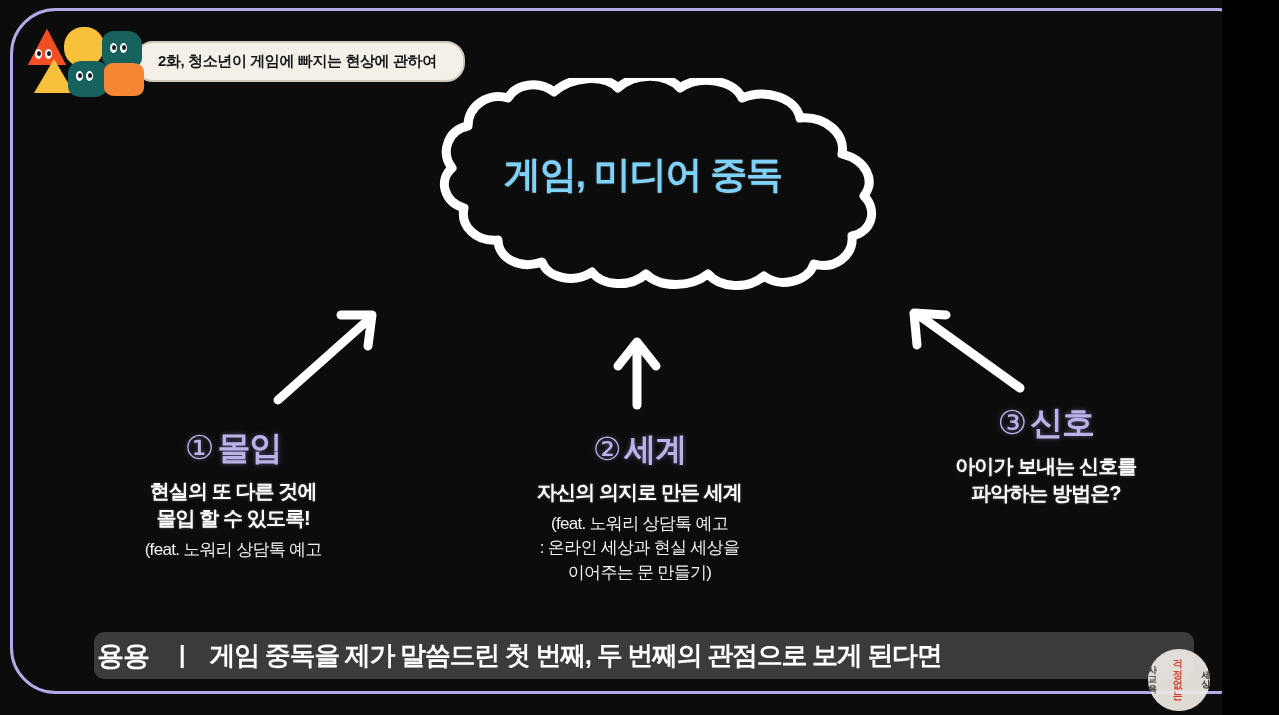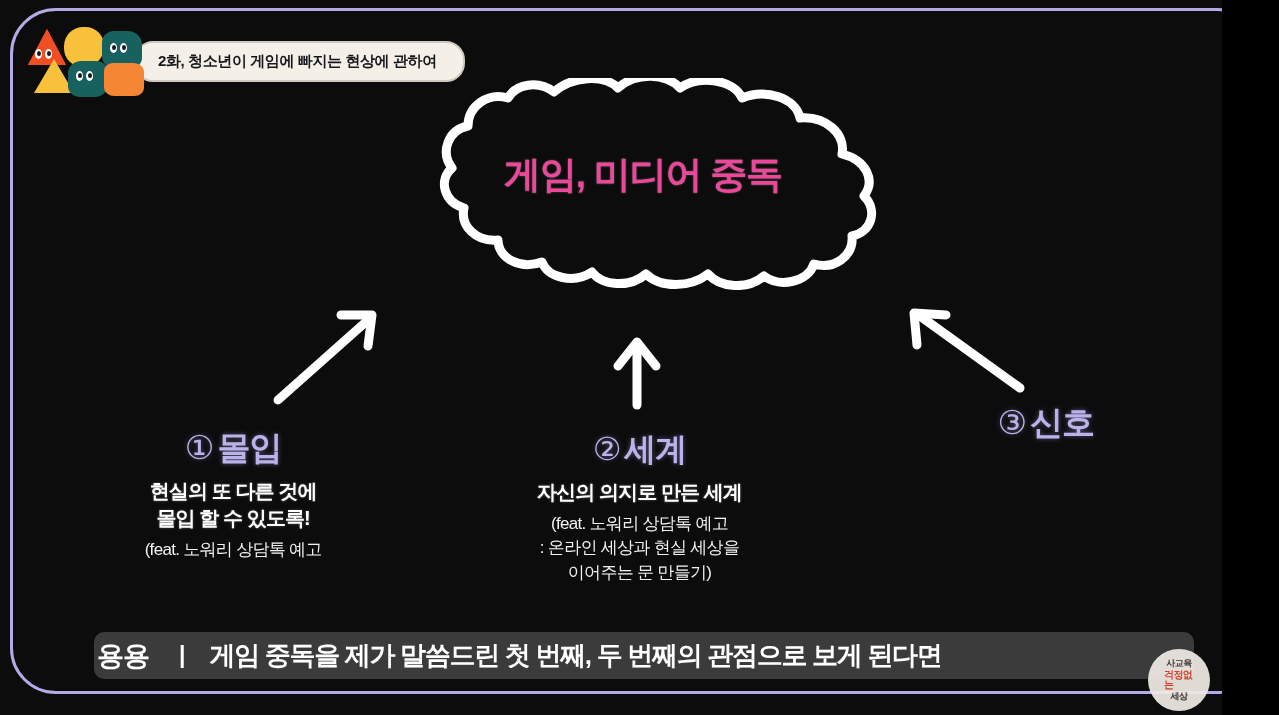--- a/index.html
+++ b/index.html
@@ -144,21 +144,21 @@
     width: 478px;
     height: 212px;
     z-index: 4;
   }
   #cloud-wrap svg { display: block; width: 100%; height: 100%; }
   #cloud-title {
     position: absolute;
     left: 0; right: 0;
     top: 72px;
     text-align: center;
-    color: #ec4899;
+    color: #7dd3fc;
     font-size: 37px;
     font-weight: 800;
     letter-spacing: -1.2px;
     text-shadow: 0 0 2px rgba(255,255,255,0.35);
   }
 
   
   .arrow-layer {
     position: absolute;
     inset: 0;
@@ -260,21 +260,21 @@
   
   #watermark {
     position: absolute;
     right: 12px;
     bottom: 4px;
     width: 62px;
     height: 62px;
     border-radius: 50%;
     background: #efeae4;
     display: flex;
-    flex-direction: column;
+    flex-direction: row;
     align-items: center;
     justify-content: center;
     z-index: 7;
     opacity: 0.93;
     line-height: 1.05;
   }
   #watermark .wm-top,
   #watermark .wm-bot {
     color: #3c3632;
     font-size: 9px;
@@ -396,20 +396,24 @@
         <div>(feat. 노워리 상담톡 예고</div>
         <div>: 온라인 세상과 현실 세상을</div>
         <div>이어주는 문 만들기)</div>
       </div>
     </div>
 
     <div class="col" id="col-3">
       <div class="col-heading">
         <span class="num">③</span><span>신호</span>
       </div>
+      <div class="col-main">
+        <div>아이가 보내는 신호를</div>
+        <div>파악하는 방법은?</div>
+      </div>
     </div>
 
   </div>
 
   <div id="caption-bar">
     <span id="caption-speaker">용용</span>
     <span id="caption-divider">|</span>
     <span id="caption-text">게임 중독을 제가 말씀드린 첫 번째, 두 번째의 관점으로 보게 된다면</span>
   </div>
 

